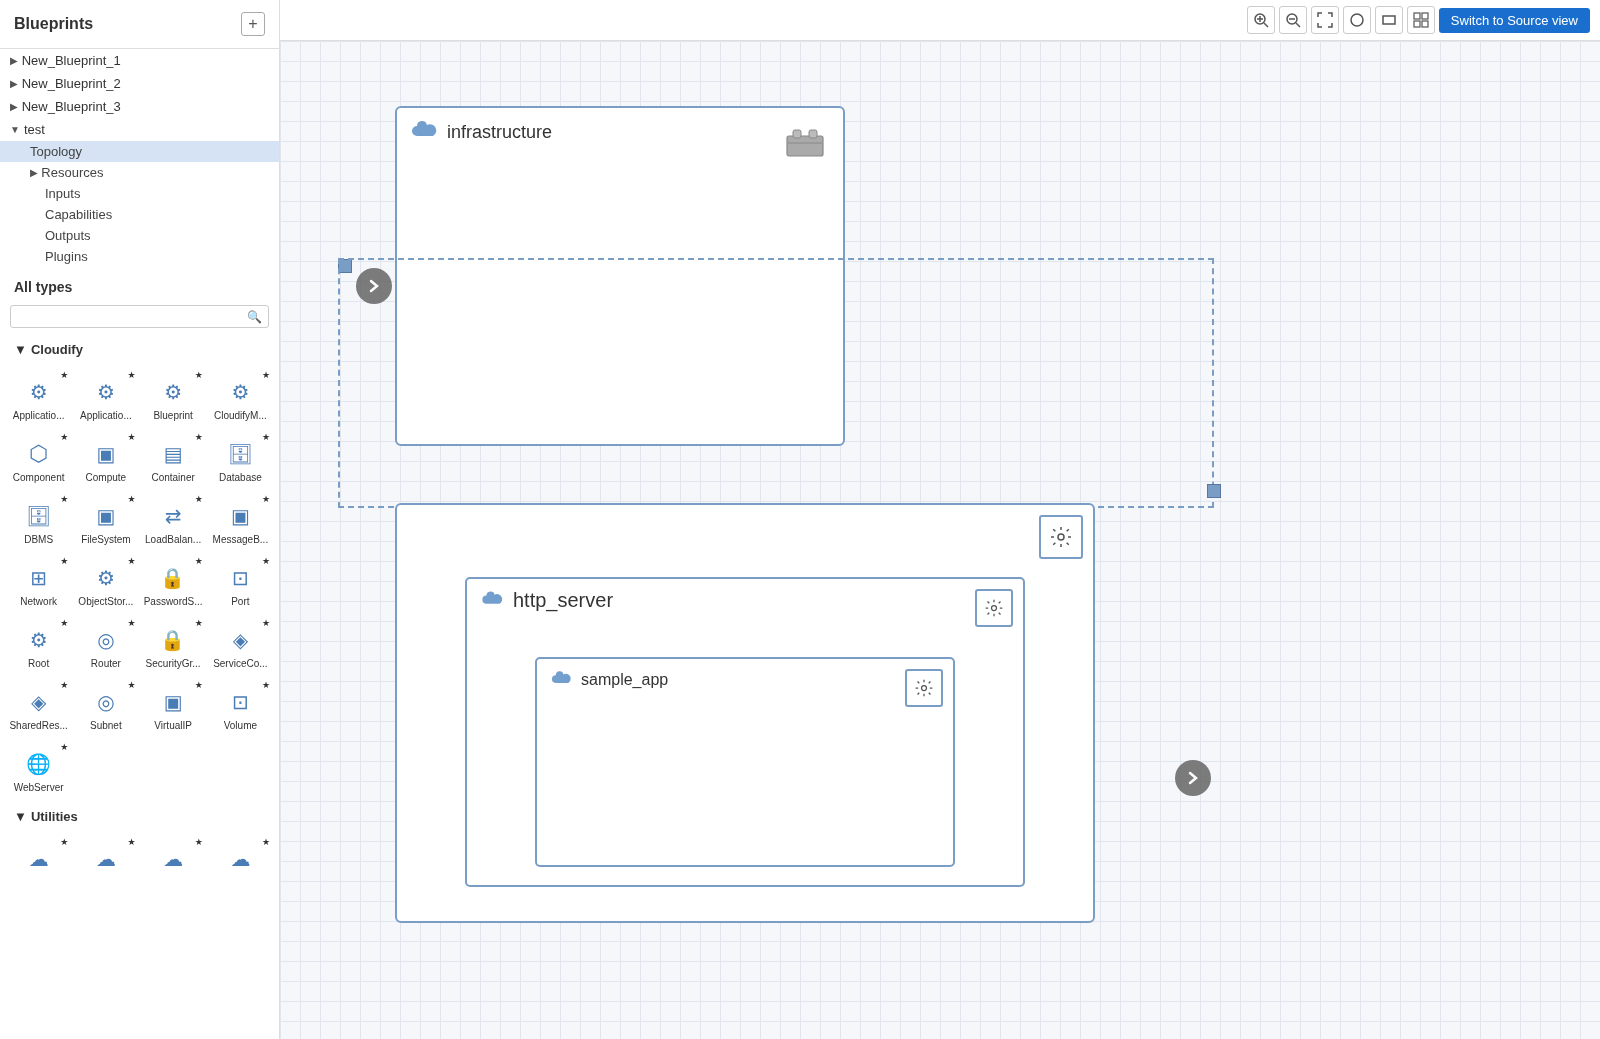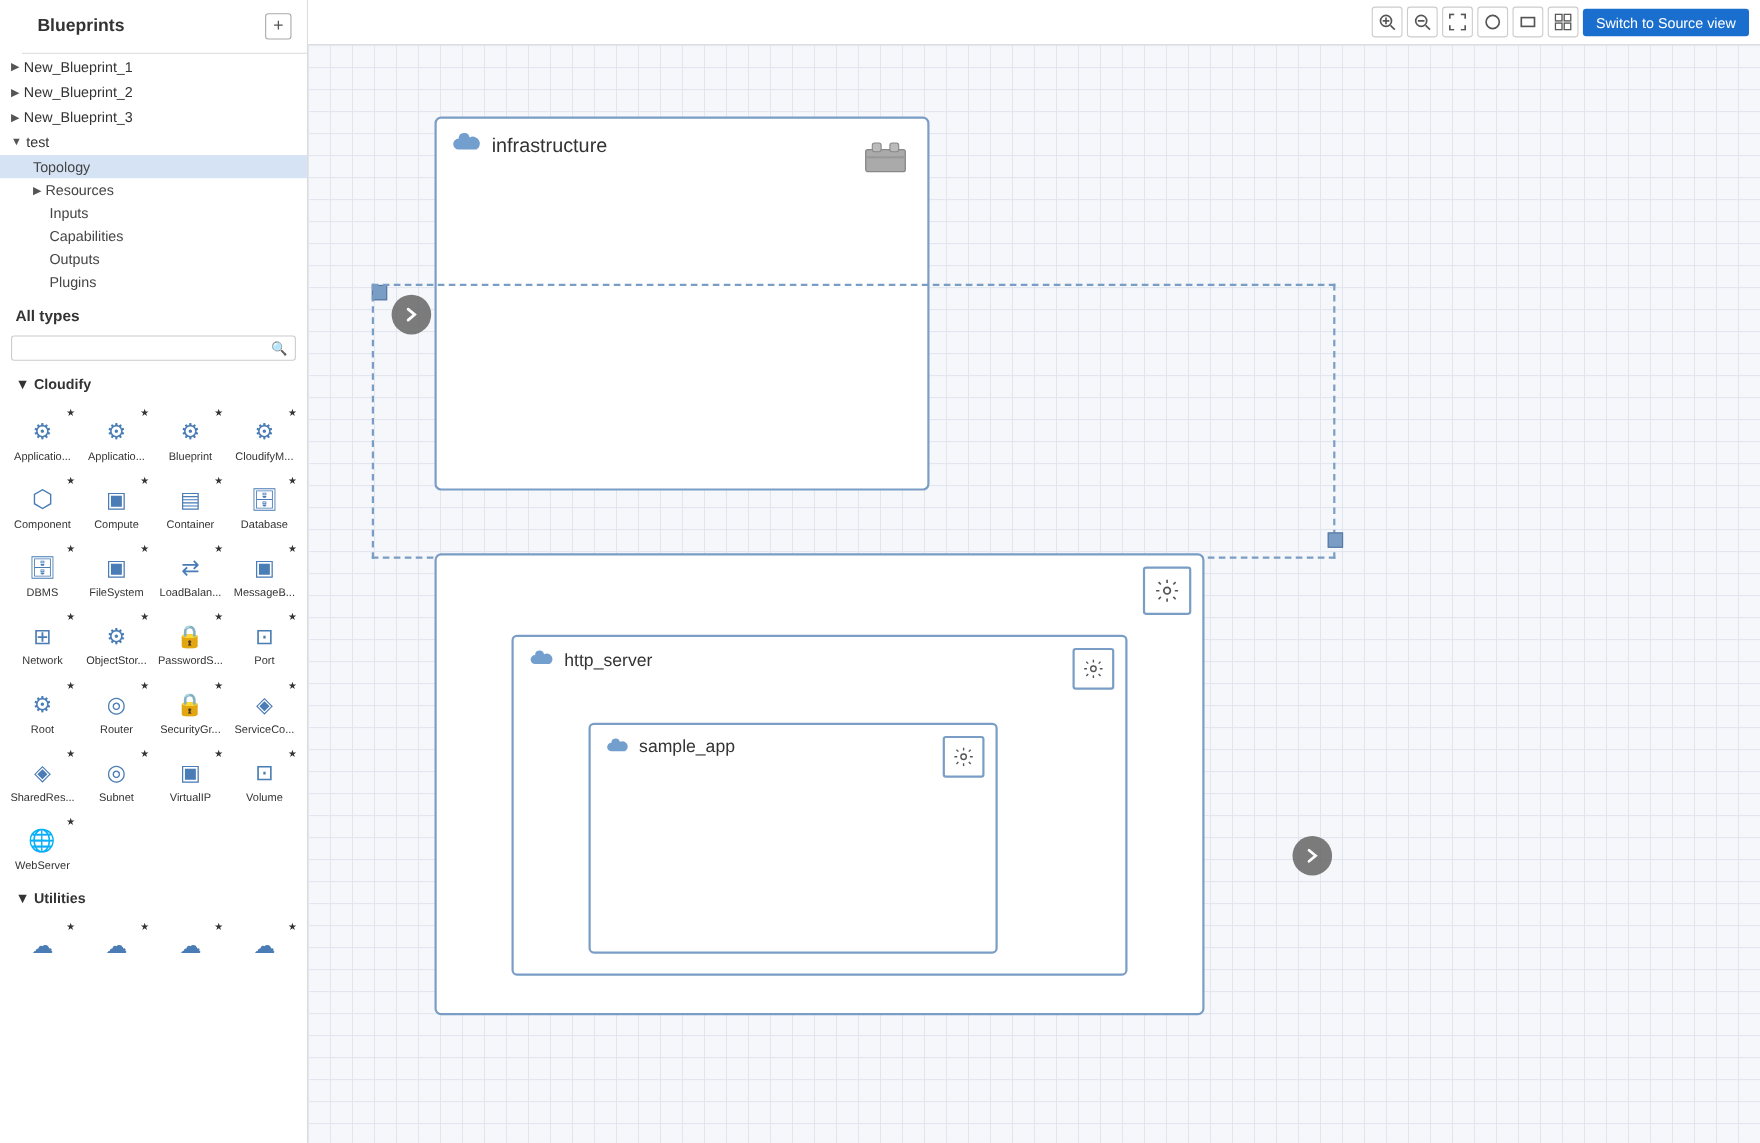--- a/index.html
+++ b/index.html
@@ -16,21 +16,20 @@
       overflow-y: auto;
       height: 100%;
     }
 
     .sidebar-header {
       display: flex;
       align-items: center;
       justify-content: space-between;
       padding: 12px 14px;
       border-bottom: 1px solid #ddd;
-      margin-left: 20px;
     }
 
     .sidebar-header-title {
       font-size: 16px;
       font-weight: bold;
       color: #333;
     }
 
     .add-btn {
       width: 24px; height: 24px;
@@ -596,31 +595,31 @@
         </svg>
       </div>
 
       <div class="nested-node" style="left: 68px; top: 72px; width: 560px; height: 310px;">
         <div class="node-header">
           <span class="cloud-icon-sm">
             <svg width="24" height="18" viewBox="0 0 28 22" fill="none">
               <path d="M22 18H6a5 5 0 010-10 5 5 0 019.9-1A5 5 0 0122 18z" fill="#5b8ec5" opacity="0.85"></path>
             </svg>
           </span>
-          <span class="node-title" style="font-size:16px;">http_server</span>
+          <span class="node-title" style="font-size:20px;">http_server</span>
         </div>
 
         <div class="gear-btn" style="width:38px;height:38px;">
           <svg width="20" height="20" viewBox="0 0 24 24" fill="none" stroke="#555" stroke-width="1.5">
             <circle cx="12" cy="12" r="3"></circle>
             <path d="M12 2v3M12 19v3M4.22 4.22l2.12 2.12M17.66 17.66l2.12 2.12M2 12h3M19 12h3M4.22 19.78l2.12-2.12M17.66 6.34l2.12-2.12"></path>
           </svg>
         </div>
 
-        <div class="nested-node-2" style="left: 68px; top: 78px; width: 372px; height: 210px;">
+        <div class="nested-node-2" style="left: 68px; top: 78px; width: 420px; height: 210px;">
           <div class="node-header">
             <span class="cloud-icon-sm">
               <svg width="22" height="17" viewBox="0 0 28 22" fill="none">
                 <path d="M22 18H6a5 5 0 010-10 5 5 0 019.9-1A5 5 0 0122 18z" fill="#5b8ec5" opacity="0.85"></path>
               </svg>
             </span>
             <span class="node-title" style="font-size:16px;">sample_app</span>
           </div>
 
           <div class="gear-btn" style="width:38px;height:38px;">

